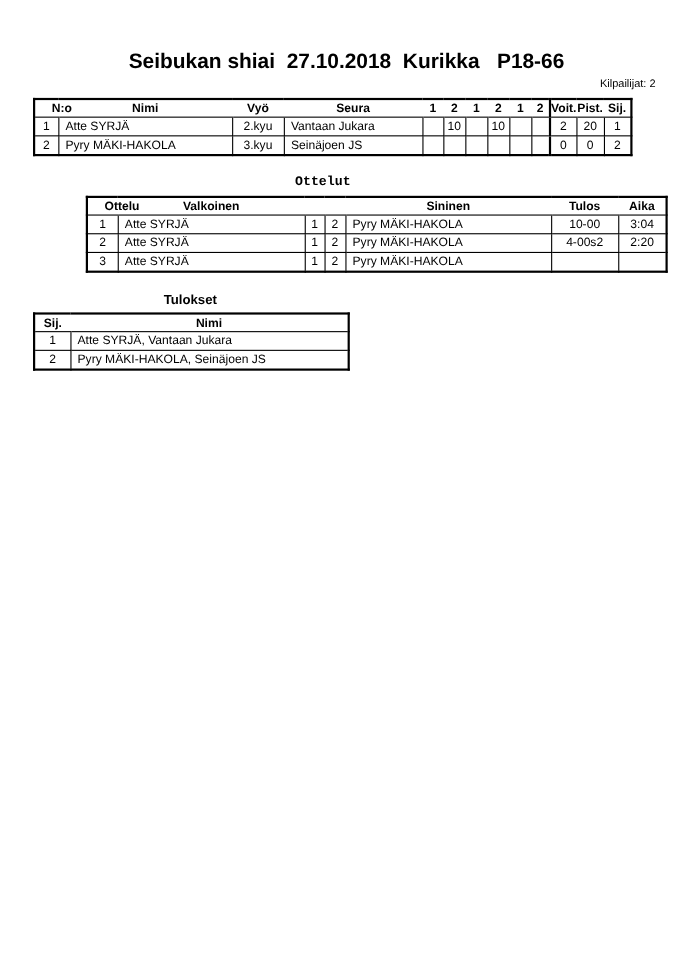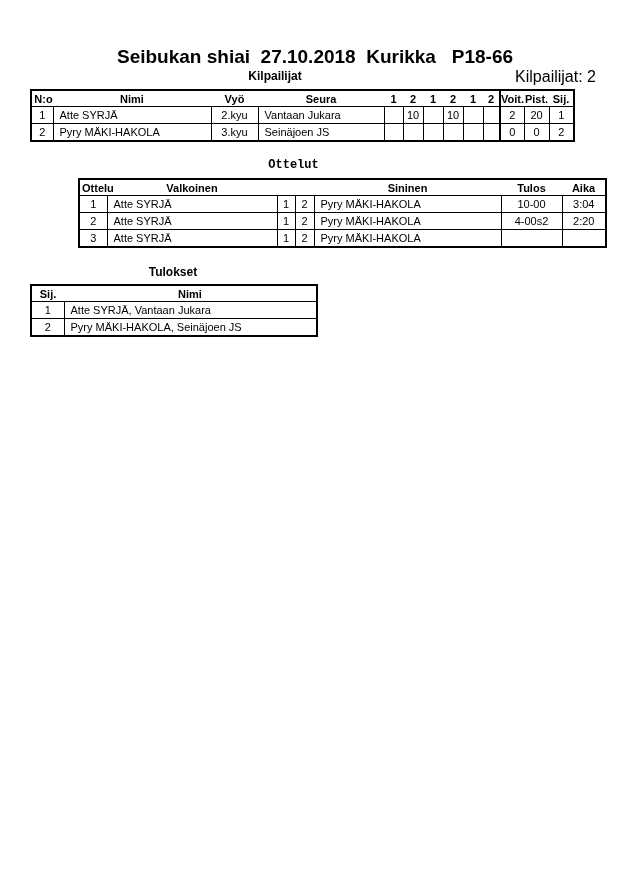--- a/index.html
+++ b/index.html
@@ -25,21 +25,21 @@
     position: absolute;
     top: 69px; left: 175px; width: 200px;
     text-align: center;
     font-size: 12px;
     font-weight: bold;
     line-height: 14px;
   }
   .count-label {
     position: absolute;
     top: 71px; right: 34px;
-    font-size: 16px;
+    font-size: 10px;
     line-height: 12px;
   }
   .section-title {
     position: absolute;
     text-align: center;
     font-size: 12px;
     font-weight: bold;
     line-height: 14px;
   }
   .ottelut-title { top: 158px; left: 30px; width: 527px; font-family: Liberation Mono, monospace; }
@@ -70,31 +70,30 @@
   td {
     border: 1px solid #000;
     font-size: 11px;
     padding: 0;
     height: 16px;
     text-align: center;
     vertical-align: middle;
     white-space: nowrap;
     overflow: visible;
   }
-  th.hleft { text-align: center; padding-left: 2px; }
+  th.hleft { text-align: right; padding-left: 15px; }
   td.left  { text-align: left; padding-left: 6px; }
   .thickleft { border-left: 2px solid #000 !important; }
 </style>
 </head>
 <body>
 
 <div class="page">
 
   <div class="main-title">Seibukan shiai  27.10.2018  Kurikka   P18-66</div>
-  <div class="kilpailijat-heading">Kilpailijat</div>
   <div class="count-label">Kilpailijat: 2</div>
 
   <table class="t1">
     <colgroup>
       <col style="width:22px">
         <col style="width:158px">
         <col style="width:47px">
         <col style="width:126px">
       <col style="width:19px">
         <col style="width:20px">

